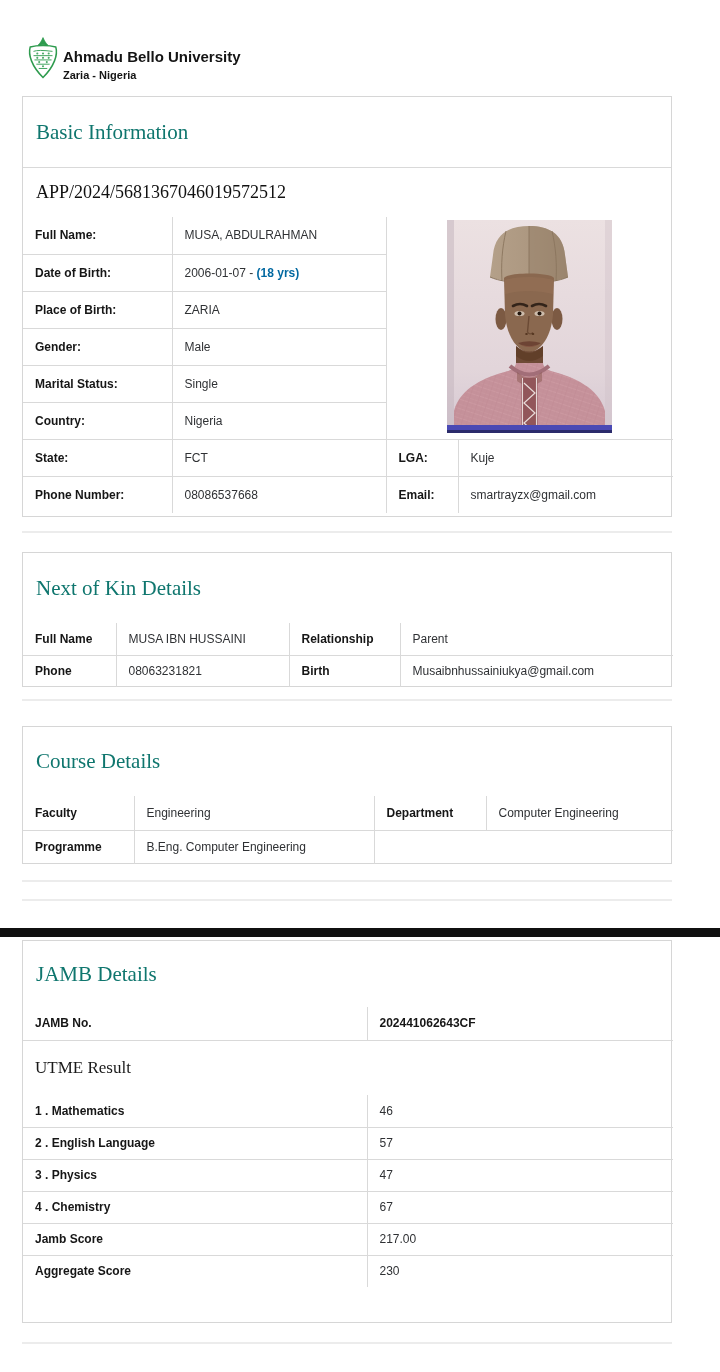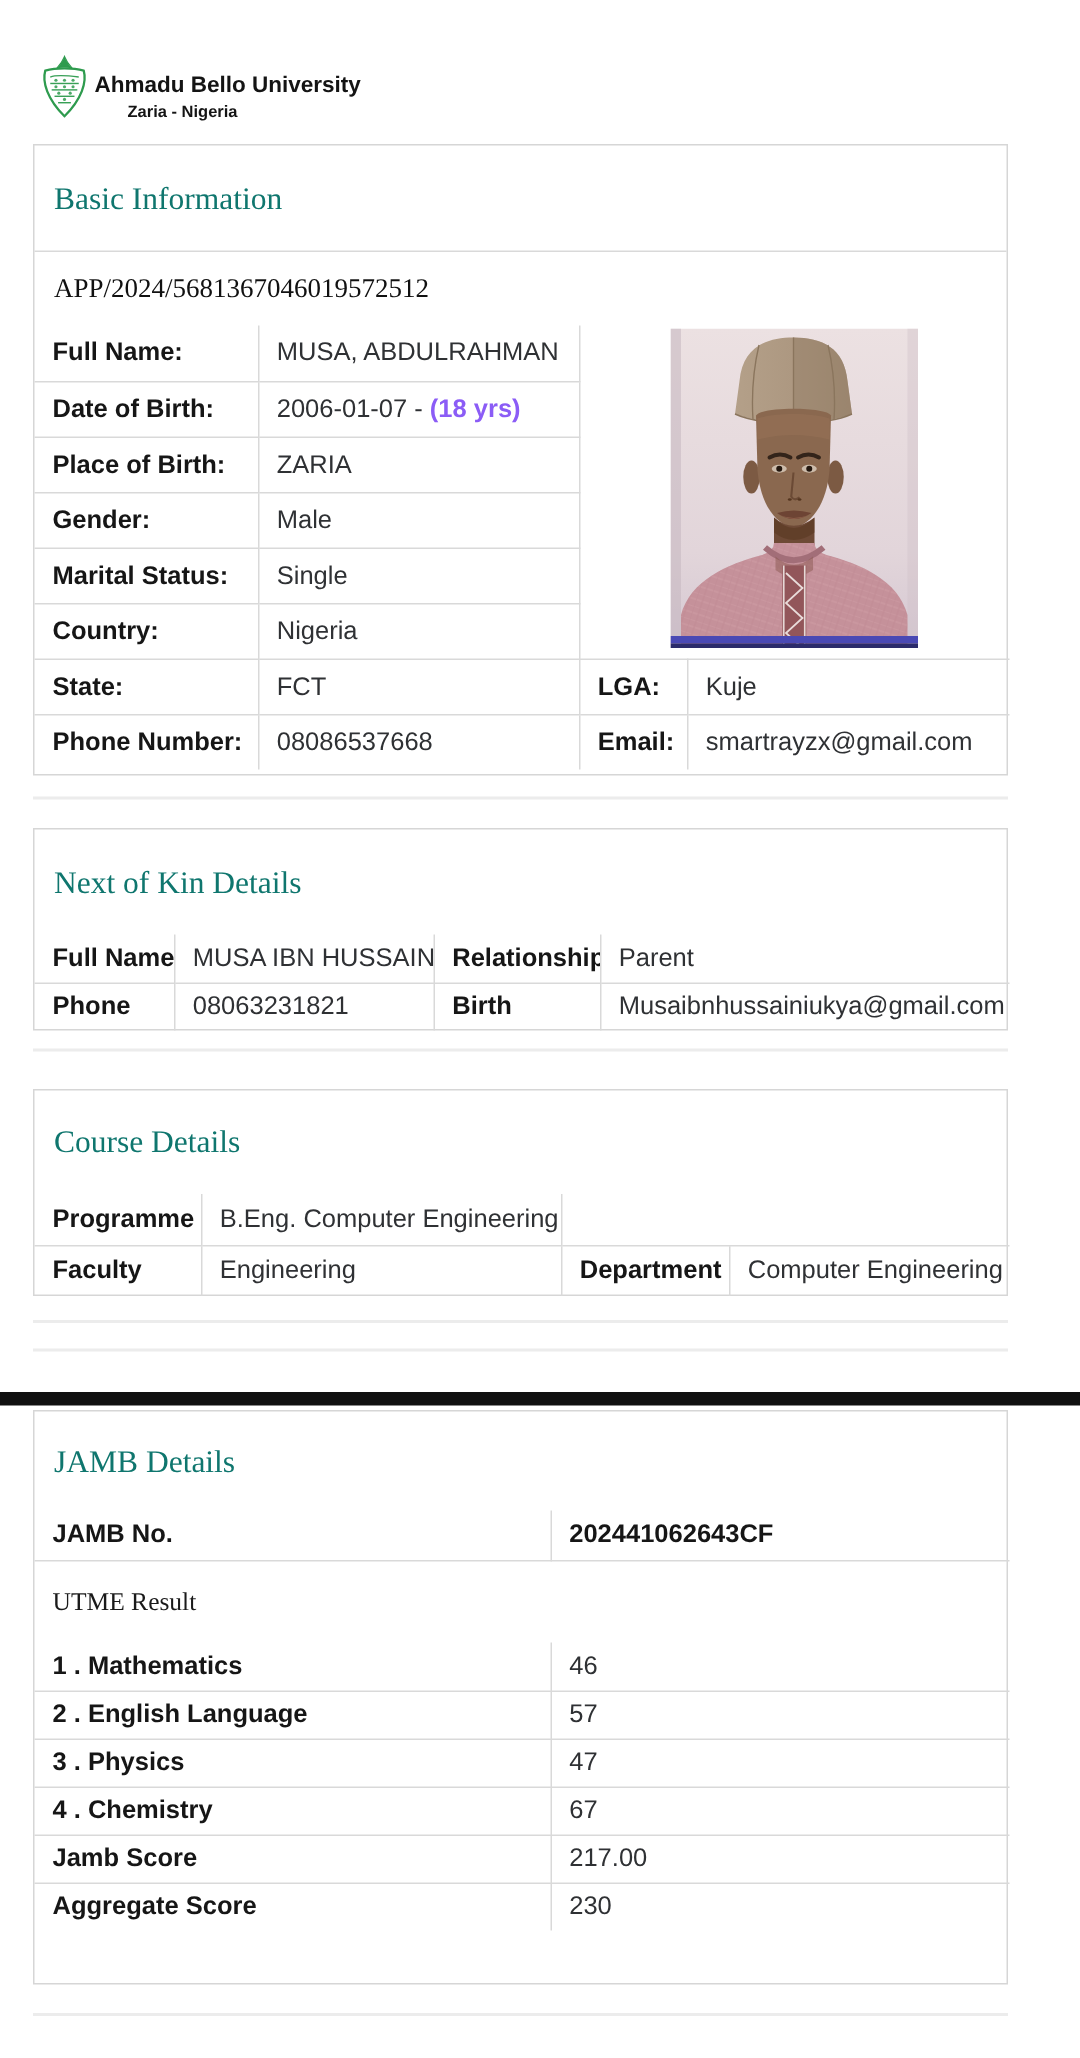--- a/index.html
+++ b/index.html
@@ -4,30 +4,30 @@
 <style>
   html,body{margin:0;padding:0;background:#ffffff;}
   body{width:720px;height:1372px;position:relative;overflow:hidden;
        font-family:"Liberation Sans","DejaVu Sans",sans-serif;color:#202124;
        -webkit-font-smoothing:antialiased;}
   .serif{font-family:"Liberation Serif","DejaVu Serif",serif;}
 
   
   .brand{position:absolute;top:36px;left:24px;display:flex;align-items:flex-end;gap:1px;}
   .brand-text .uni{font-size:15px;font-weight:700;color:#141414;line-height:1.25;}
-  .brand-text .loc{font-size:11px;font-weight:700;color:#141414;margin-top:2px;margin-left:22px;}
+  .brand-text .loc{font-size:11px;font-weight:700;color:#141414;margin-top:2px;}
 
   
   .box{position:absolute;left:22px;width:650px;border:1px solid #d6d6d6;background:#fff;box-sizing:border-box;}
   .sec-title{font-size:21px;color:#0f766e;padding:0 13px;display:flex;align-items:center;box-sizing:border-box;}
   .rule{position:absolute;left:22px;width:650px;height:2px;background:#ececec;}
   .page-bar{position:absolute;left:0;top:928px;width:720px;height:9px;background:#101010;}
 
   table{border-collapse:collapse;width:100%;table-layout:fixed;border-style:hidden;}
-  td{border:1px solid #d9d9d9;padding:0 12px;vertical-align:middle;font-size:17px;
+  td{border:1px solid #d9d9d9;padding:0 12px;vertical-align:middle;font-size:12px;
      overflow:hidden;white-space:nowrap;box-sizing:border-box;}
   td.lbl{font-weight:700;color:#161616;}
   td.val{color:#2f3134;}
 
   
   #box-basic{top:96px;height:421px;}
   #box-basic .sec-title{height:70px;}
   .app-row{height:50px;border-top:1px solid #d9d9d9;display:flex;align-items:center;
            padding:0 13px;font-size:18px;color:#111;box-sizing:border-box;}
   #basic-table td{height:37px;}
@@ -162,21 +162,21 @@
             <polyline points="77,163 88,173 77,183 88,193 77,203 88,213" stroke="#e9dcda" stroke-width="1.2" fill="none"></polyline>
 
             <rect x="0" y="205" width="165" height="5" fill="#4a49b4"></rect>
             <rect x="0" y="210" width="165" height="3" fill="#2b2b6b"></rect>
           </svg>
         </span>
       </td>
     </tr>
     <tr>
       <td class="lbl">Date of Birth:</td>
-      <td class="val"><span>2006-01-07 - </span><b style="color:#8b5cf6;">(18 yrs)</b></td>
+      <td class="val"><span>2006-01-07 - </span><b style="color:#0369a1;">(18 yrs)</b></td>
     </tr>
     <tr>
       <td class="lbl">Place of Birth:</td>
       <td class="val">ZARIA</td>
     </tr>
     <tr>
       <td class="lbl">Gender:</td>
       <td class="val">Male</td>
     </tr>
     <tr>
@@ -237,30 +237,30 @@
   <div class="sec-title serif">Course Details</div>
   <table id="course-table">
     <colgroup>
         <col style="width:111px">
         <col style="width:240px">
         <col style="width:112px">
         <col style="width:187px">
       </colgroup>
     <tbody>
         <tr>
-      <td class="lbl">Programme</td>
-      <td class="val">B.Eng. Computer Engineering</td>
-      <td class="val" colspan="2"></td>
-    </tr>
-    <tr>
       <td class="lbl">Faculty</td>
       <td class="val">Engineering</td>
       <td class="lbl">Department</td>
       <td class="val">Computer Engineering</td>
     </tr>
+    <tr>
+      <td class="lbl">Programme</td>
+      <td class="val">B.Eng. Computer Engineering</td>
+      <td class="val" colspan="2"></td>
+    </tr>
   </tbody>
     </table>
 </div>
 
 <div class="rule" style="top:880px;"></div>
 <div class="rule" style="top:899px;"></div>
 <div class="page-bar"></div>
 
 <div class="box" id="box-jamb">
   <div class="sec-title serif">JAMB Details</div>

